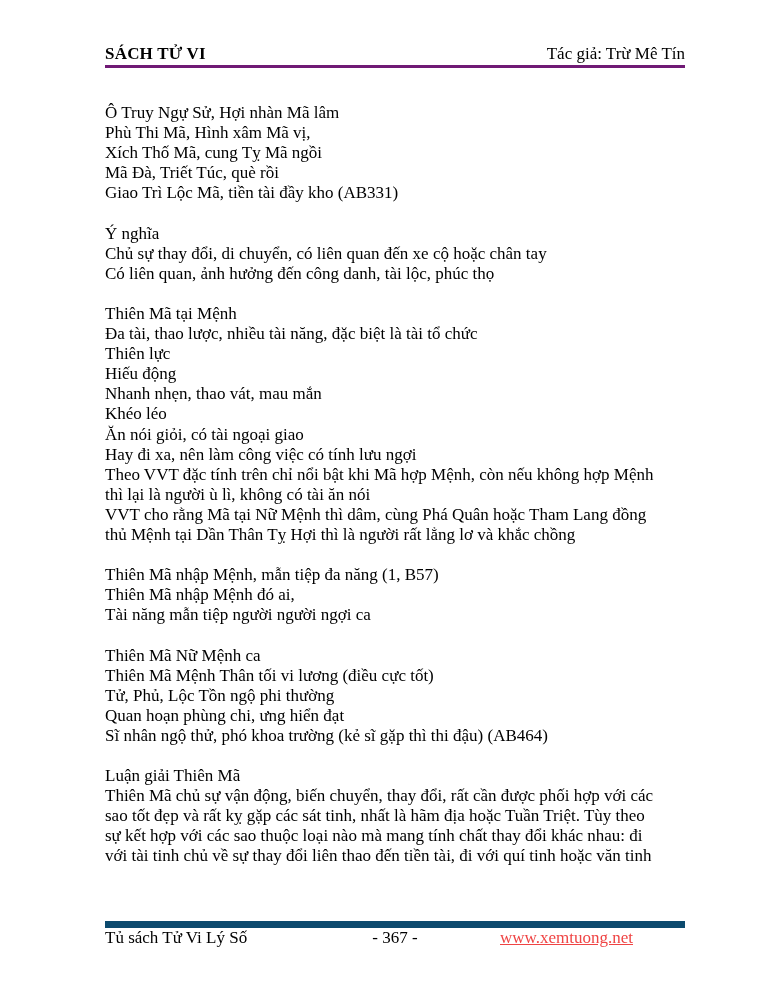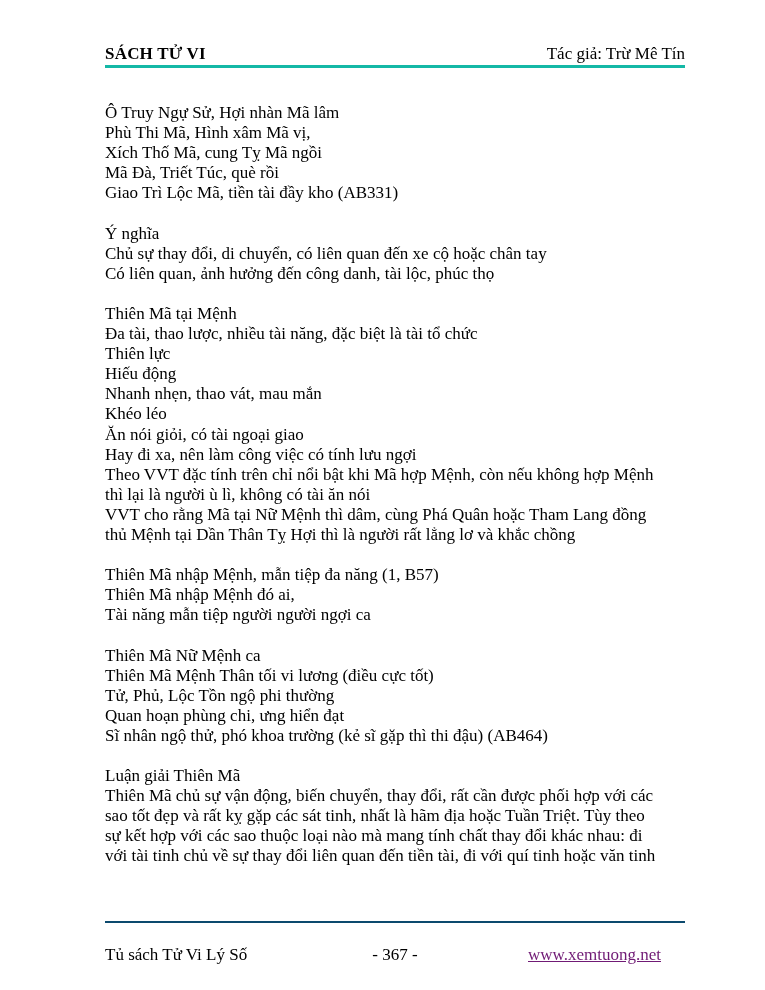--- a/index.html
+++ b/index.html
@@ -17,59 +17,59 @@
   .header {
     position: absolute;
     top: 44px;
     left: 105px;
     width: 580px;
     display: flex;
     justify-content: space-between;
     align-items: baseline;
     line-height: 20px;
     padding-bottom: 1px;
-    border-bottom: 3px solid #14b8a6;
+    border-bottom: 3px solid #701a75;
   }
   .header .title { font-weight: bold; letter-spacing: 0.2px; }
   .header .author { font-weight: normal; }
   .body-text {
     position: absolute;
     top: 103px;
     left: 105px;
     width: 585px;
     line-height: 20.1px;
   }
   .para { margin: 0 0 20.1px 0; }
   .para:last-child { margin-bottom: 3px; }
   .line { white-space: nowrap; }
   .footer {
     position: absolute;
     top: 921px;
     left: 105px;
     width: 580px;
-    border-top: 2px solid #0c4a6e;
-    padding-top: 22px;
+    border-top: 7px solid #0c4a6e;
+    padding-top: 0;
     line-height: 20px;
   }
   .footer-row {
     position: relative;
     display: flex;
     justify-content: space-between;
     align-items: baseline;
   }
   .footer .page-number {
     position: absolute;
     left: 0;
     right: 0;
     text-align: center;
   }
   .footer .site-link {
-    color: #701a75;
+    color: #ef4444;
     text-decoration: underline;
-    margin-right: 24px;
+    margin-right: 52px;
     cursor: pointer;
     font-family: Liberation Serif, serif;
   }
 </style>
 </head>
 <body>
 
 <div class="page">
 
   <div class="header">
@@ -120,21 +120,21 @@
       <div class="line">Tử, Phủ, Lộc Tồn ngộ phi thường</div>
       <div class="line">Quan hoạn phùng chi, ưng hiển đạt</div>
       <div class="line">Sĩ nhân ngộ thử, phó khoa trường (kẻ sĩ gặp thì thi đậu) (AB464)</div>
     </div>
 
     <div class="para">
       <div class="line">Luận giải Thiên Mã</div>
       <div class="line">Thiên Mã chủ sự vận động, biến chuyển, thay đổi, rất cần được phối hợp với các</div>
       <div class="line">sao tốt đẹp và rất kỵ gặp các sát tinh, nhất là hãm địa hoặc Tuần Triệt. Tùy theo</div>
       <div class="line">sự kết hợp với các sao thuộc loại nào mà mang tính chất thay đổi khác nhau: đi</div>
-      <div class="line">với tài tinh chủ về sự thay đổi liên quan đến tiền tài, đi với quí tinh hoặc văn tinh</div>
+      <div class="line">với tài tinh chủ về sự thay đổi liên thao đến tiền tài, đi với quí tinh hoặc văn tinh</div>
     </div>
 
   </div>
 
   <div class="footer">
     <div class="footer-row">
       <span class="series">Tủ sách Tử Vi Lý Số</span>
       <span class="page-number">- 367 -</span>
       <span class="site-link">www.xemtuong.net</span>
     </div>

